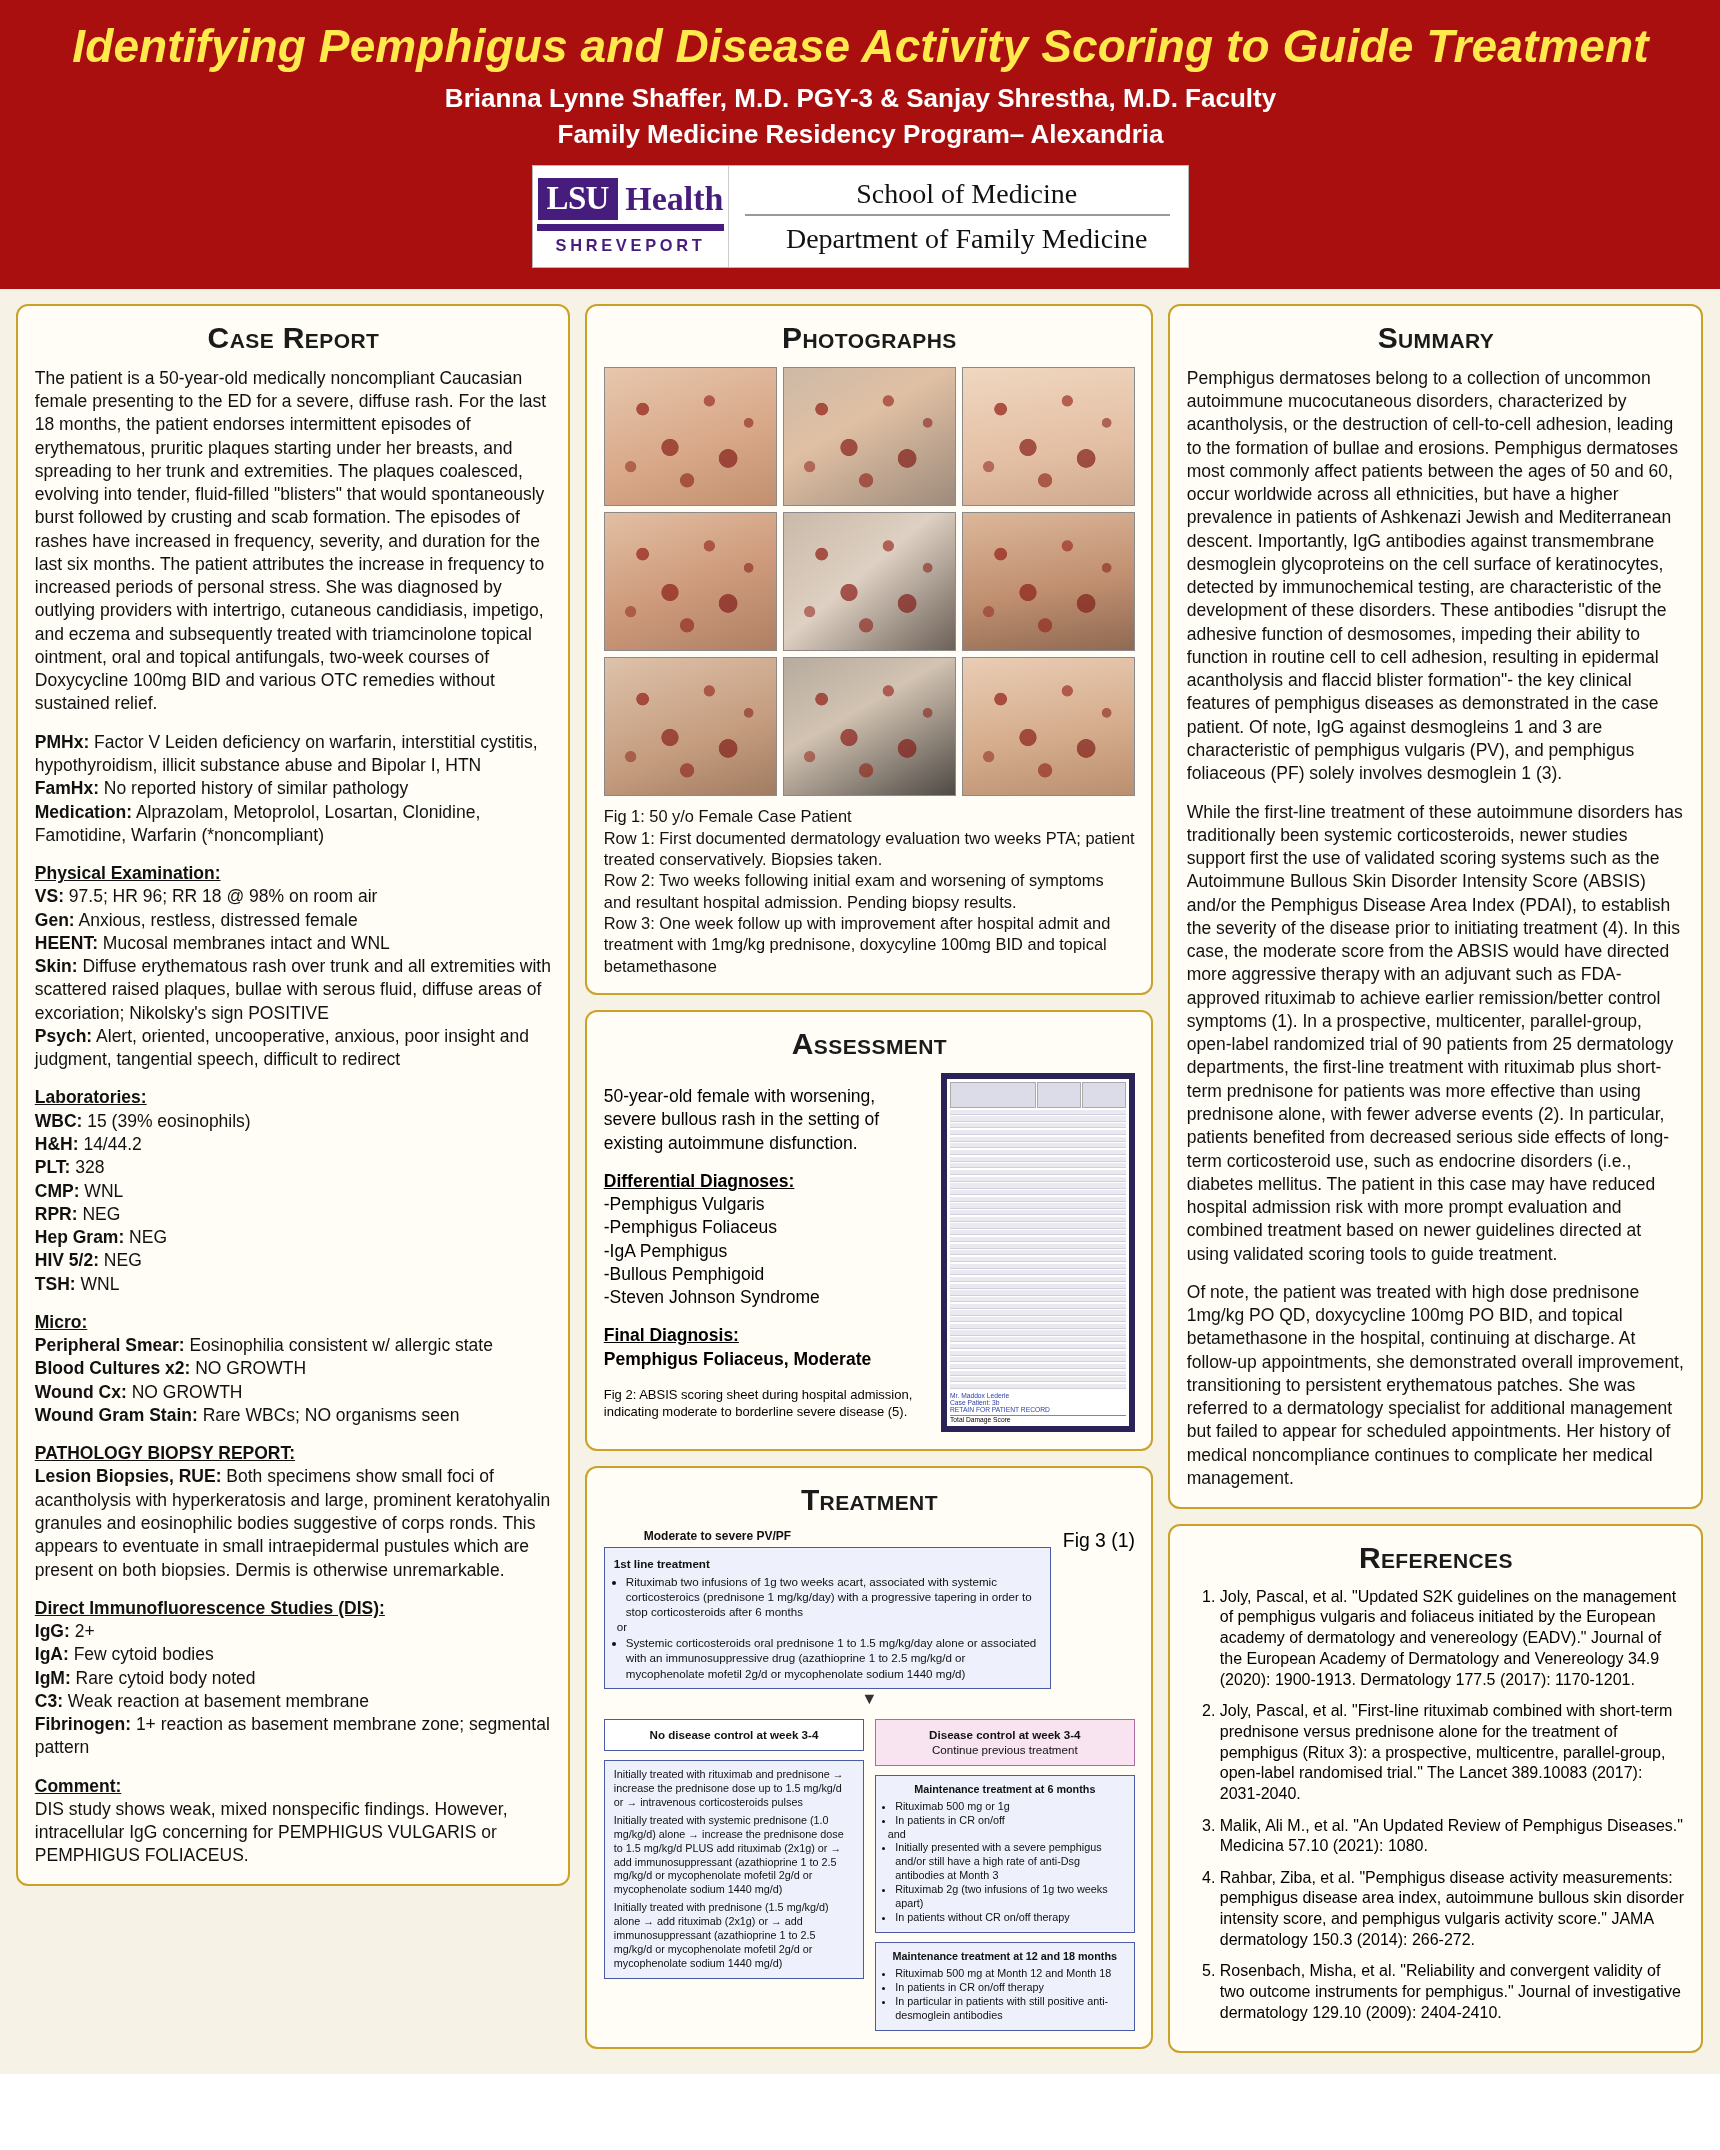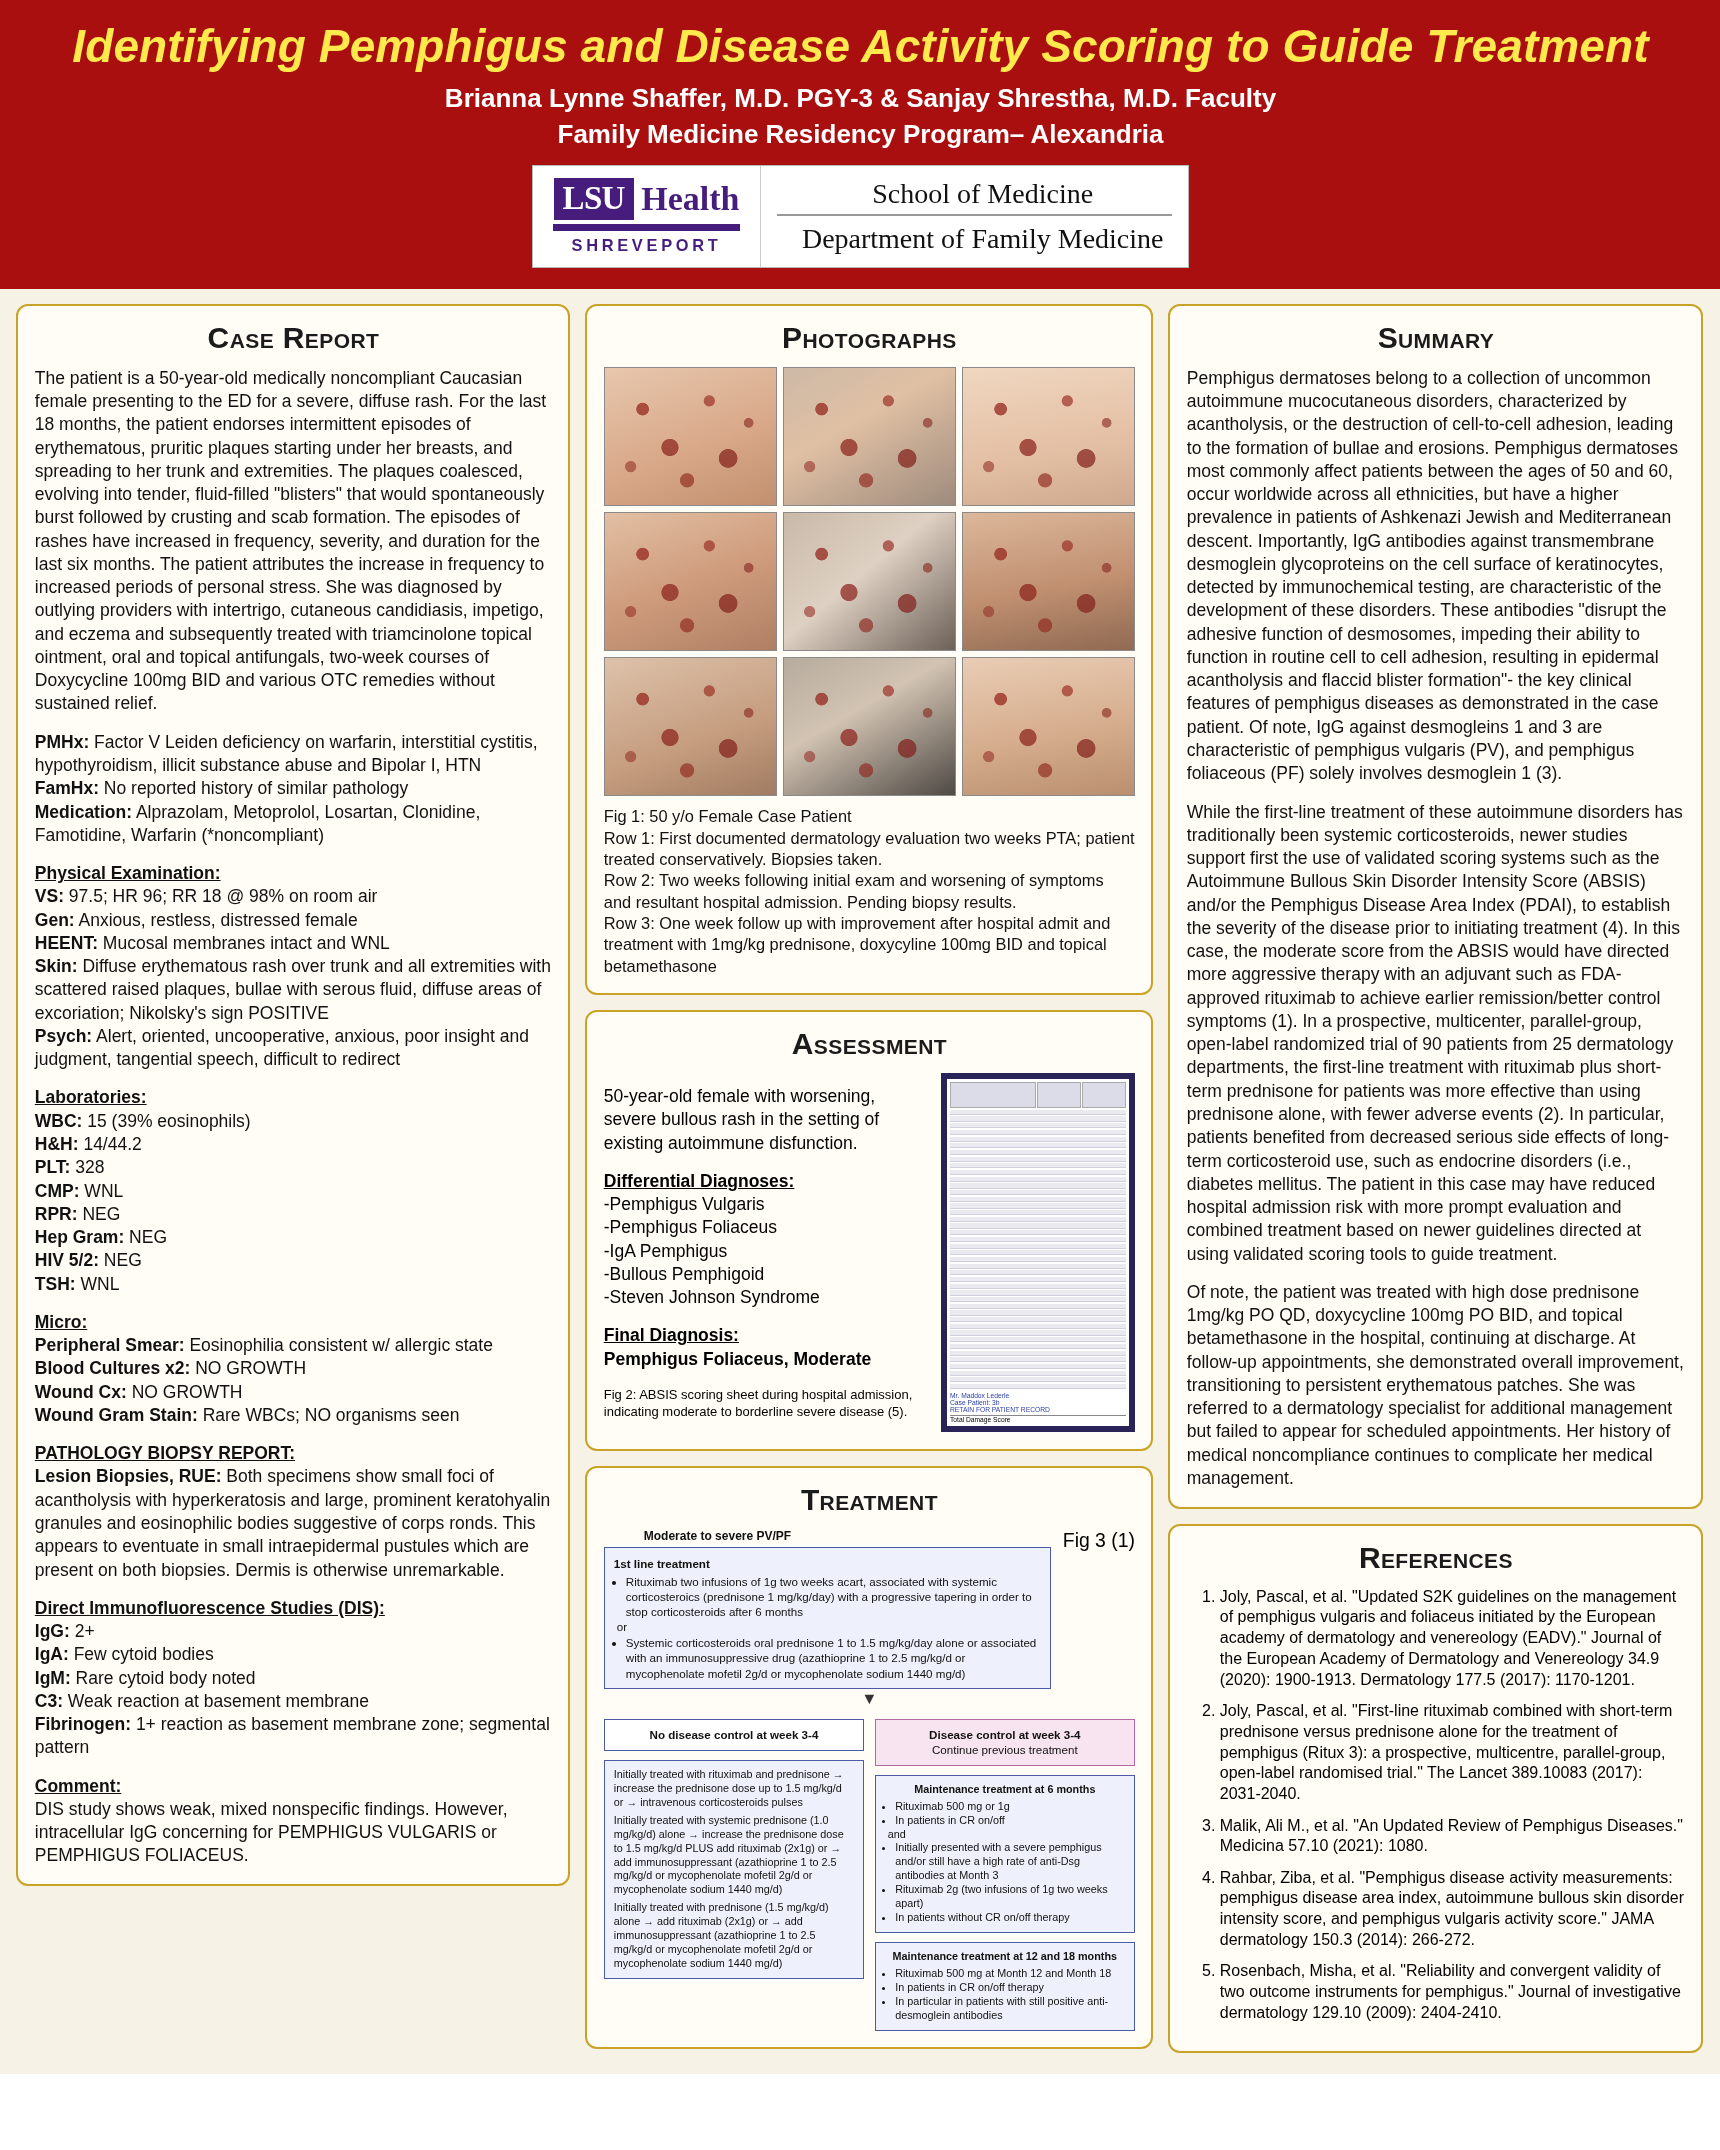--- a/index.html
+++ b/index.html
@@ -39,21 +39,21 @@
   .logo-wrap {
     margin: 13.4px auto 4.5px auto;
     width: 657px;
     height: 103px;
     background: #ffffff;
     border: 1.5px solid #b8b8b8;
     display: flex;
     align-items: stretch;
   }
   .logo-left {
-    width: 228px;
+    width: 196px;
     border-right: 1.5px solid #cccccc;
     display: flex;
     flex-direction: column;
     align-items: center;
     justify-content: center;
     padding: 4.5px 0;
   }
   .lsu-row { display: flex; align-items: center; justify-content:center; }
   .lsu-badge {
     background: #461d7c;

